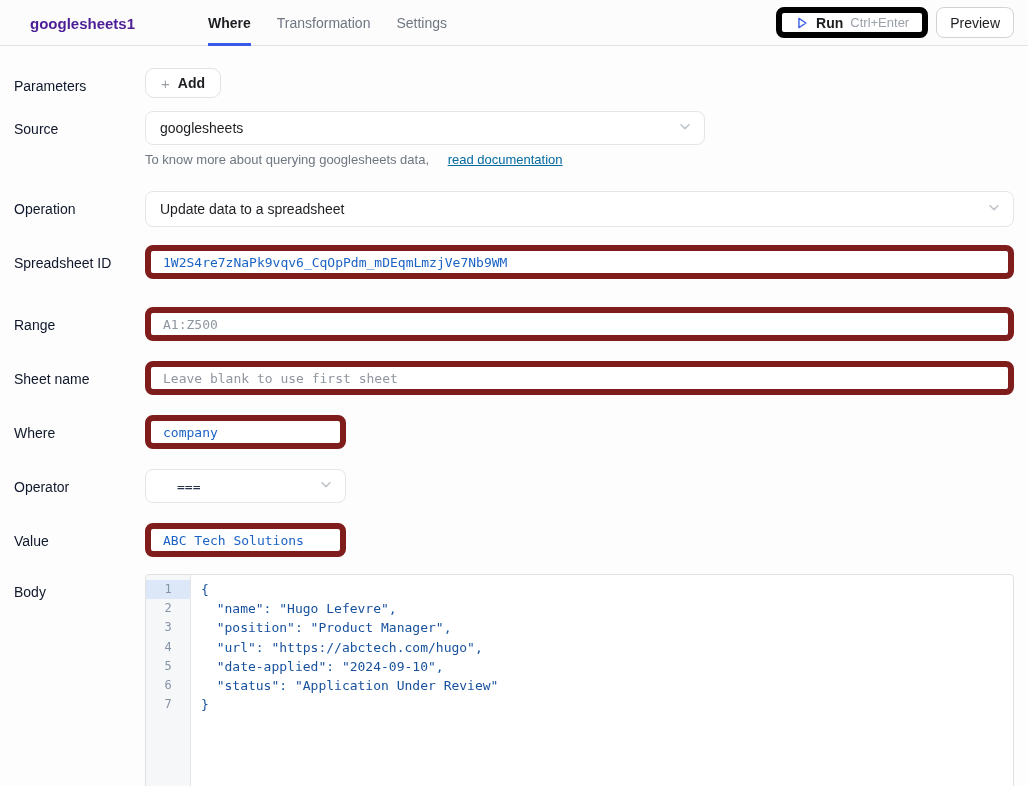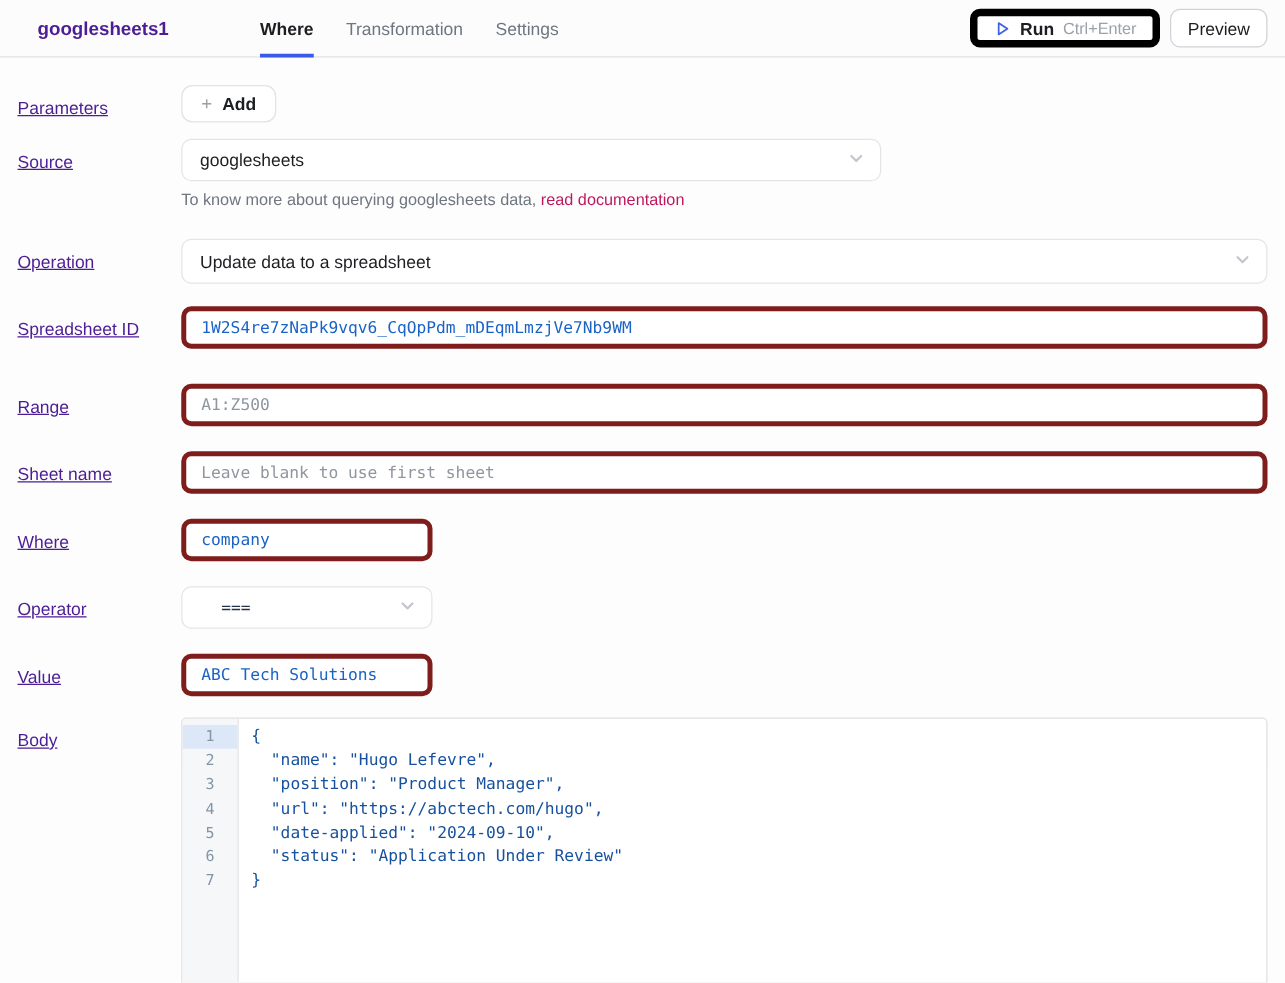--- a/index.html
+++ b/index.html
@@ -20,22 +20,22 @@
          background:#ffffff; border-radius:8px; font-size:14px; cursor:pointer;
          font-family:"Liberation Sans", sans-serif; }
   .run-btn { border:6px solid #000000; }
   .run-btn .run-label { font-weight:600; color:#1c1e21; }
   .run-btn .shortcut { color:#9ba1aa; font-size:13px; }
   .preview-btn { border:1px solid #cfd2d7; font-weight:500; color:#1c1e21;text-align:center; }
 
   
   .main { padding-top:22px; }
   .row { display:flex; align-items:flex-start; }
-  .row-label { width:145px; padding:8px 10px 0 14px; font-size:14px; color:#4c1d95;
-               line-height:21px; flex-shrink:0;text-decoration:underline; }
+  .row-label { width:145px; padding:8px 10px 0 14px; font-size:14px; color:#0f172a;
+               line-height:21px; flex-shrink:0; }
   .row-field { flex:1; min-width:0; padding-right:14px; }
 
   .mb-params { margin-bottom:13px; }
   .mb-source { margin-bottom:24px; }
   .mb-operation { margin-bottom:18px; }
   .mb-ssid { margin-bottom:28px; }
   .mb-range { margin-bottom:20px; }
   .mb-sheet { margin-bottom:20px; }
   .mb-where { margin-bottom:20px; }
   .mb-operator { margin-bottom:20px; }
@@ -52,29 +52,29 @@
               border-radius:8px; display:flex; align-items:center; padding:0 36px 0 14px;
               font-size:14px; color:#1c1e21; cursor:pointer; }
   .dropdown.tall { height:36px; }
   .dropdown .chev { position:absolute; right:12px; top:50%; transform:translateY(-50%); }
   .dd-source { width:560px; }
   .dd-operation { width:100%; }
   .dd-small { width:201px; }
   .mono-dark { font-family:"DejaVu Sans Mono", monospace; font-size:13px;
                color:#24324a; padding-left:17px; }
 
-  .text-input { width:100%; height:34px; background:#fff; border:4px solid #7f1d1d;
+  .text-input { width:100%; height:34px; background:#fff; border:6px solid #7f1d1d;
                 border-radius:8px; padding:0 12px; outline:none;
                 font-family:"DejaVu Sans Mono", monospace; font-size:13px; }
   .text-input.small { width:201px; }
   .val-blue { color:#1a63c5; }
   .text-input::placeholder { color:#8f969f; }
 
   .hint { margin-top:7px; font-size:13px; color:#6f7680; }
-  .hint a { color:#be185d; cursor:pointer; }
+  .hint a { color:#0369a1; text-decoration:underline; cursor:pointer;margin-left:15px; }
 
   
   .code-editor { display:flex; width:100%; height:213px; background:#fff;
                  border:1px solid #e0e0e0; border-radius:4px 4px 0 0; overflow:hidden; }
   .gutter { width:45px; background:#f6f7f8; border-right:1px solid #e3e5e8;
             padding-top:5px; flex-shrink:0; }
   .gutter .ln { height:19.2px; line-height:19.2px; text-align:center;
                 font-family:"DejaVu Sans Mono", monospace; font-size:12px; color:#8494a7; }
   .gutter .ln.active { background:#dce8f7; }
   .code-area { flex:1; padding:5px 0 0 10px; cursor:text; }

